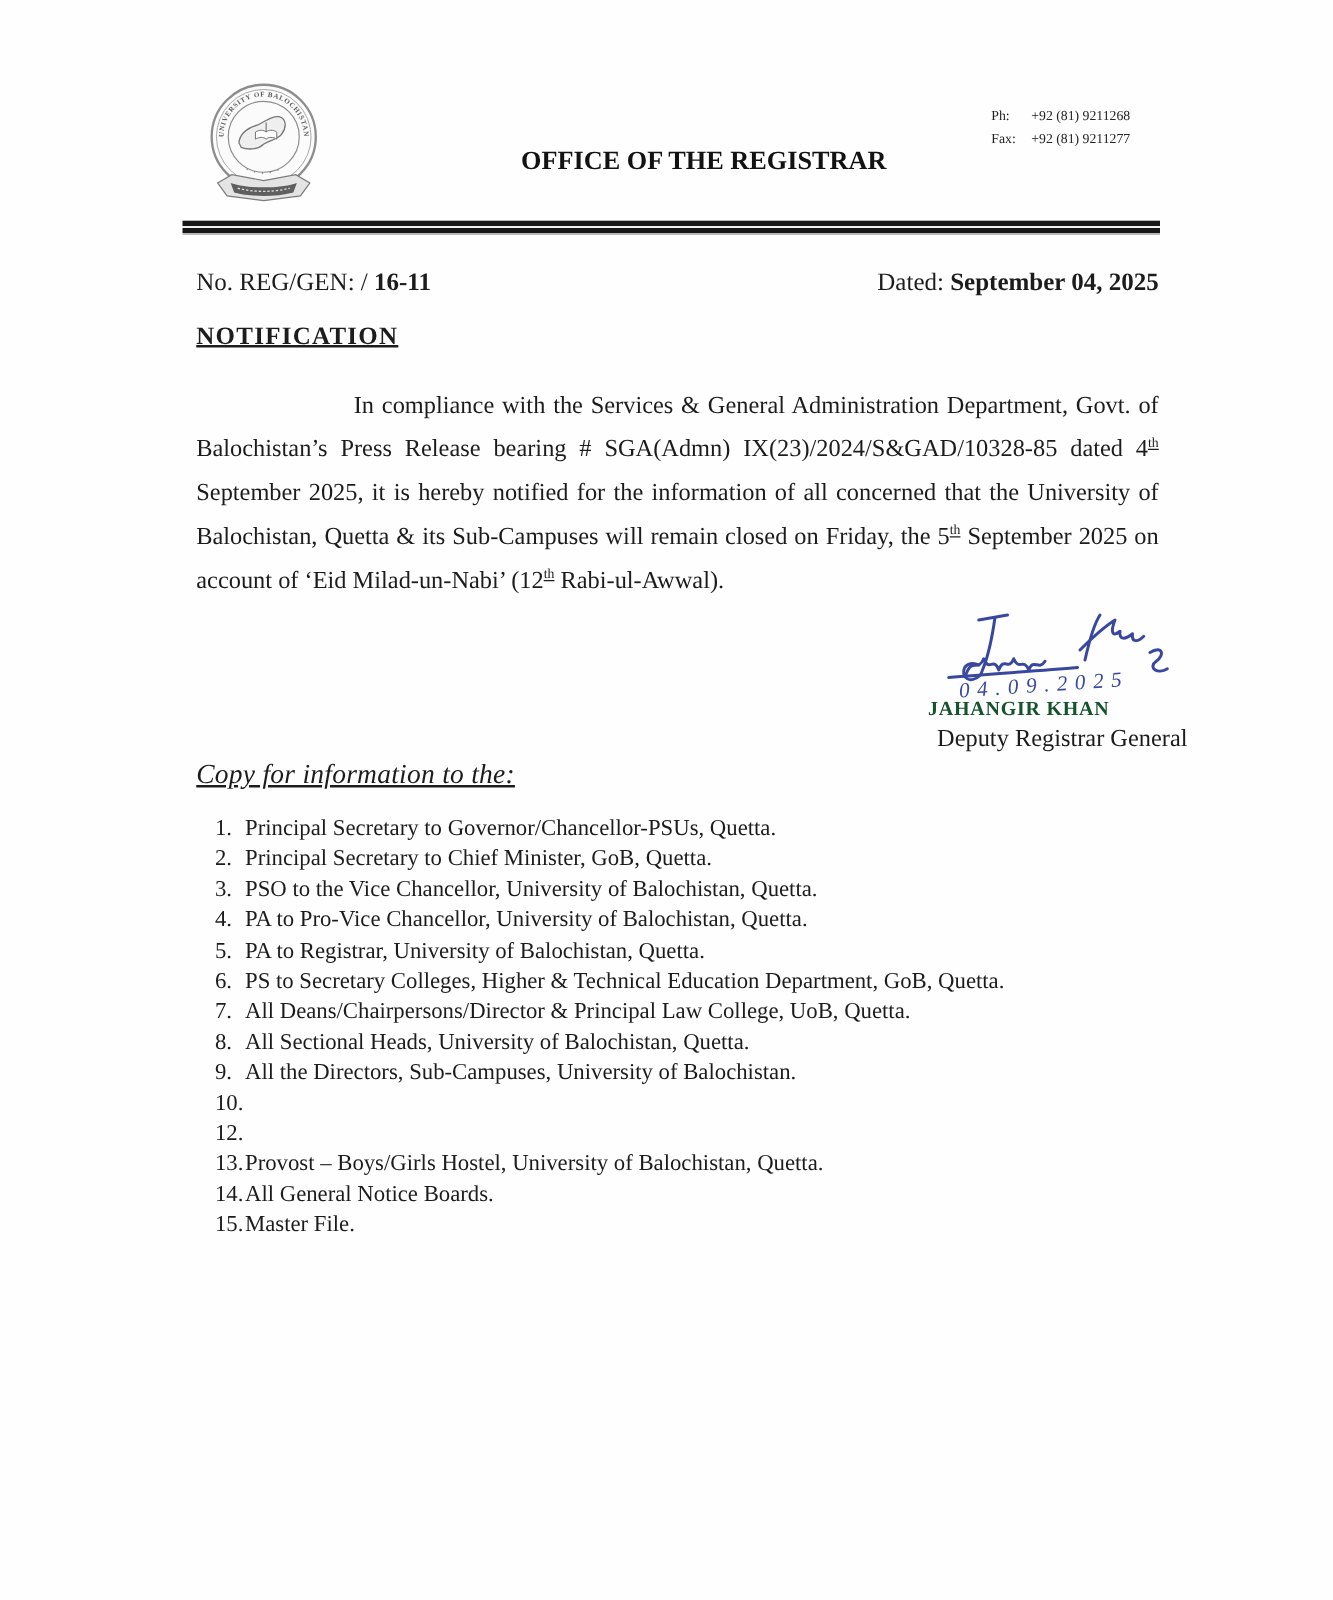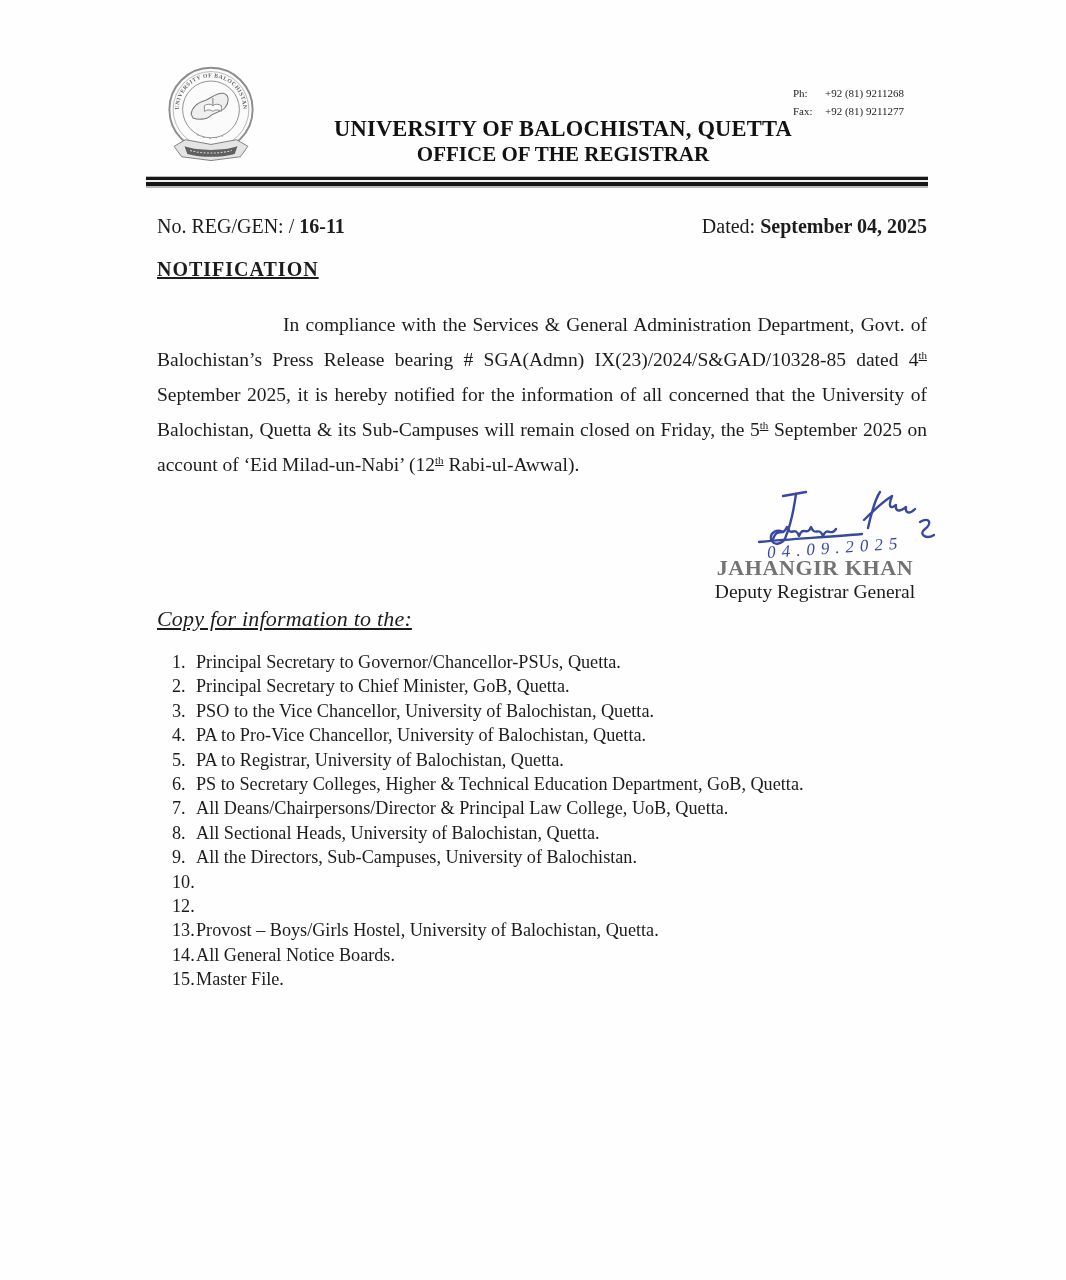--- a/index.html
+++ b/index.html
@@ -56,22 +56,22 @@
     font-size:19.5px; line-height:35px;
     text-align:justify; text-indent:126px;
   }
   .sup { vertical-align:super; font-size:11px; line-height:0;text-decoration:underline; }
   
   #signature-svg { position:absolute; left:743px; top:484px; }
   #signature-block {
     position:absolute; left:680px; top:556px; width:270px;
     text-align:center;
   }
-  #signer-name { font-size:22px; font-weight:bold; letter-spacing:0.6px; line-height:24px; color:#737373;text-align:center; }
-  #signer-title { font-size:19.5px; line-height:23px; }
+  #signer-name { font-size:16px; font-weight:bold; letter-spacing:0.6px; line-height:24px; color:#14532d;text-align:center; }
+  #signer-title { font-size:19.5px; line-height:23px;text-align:right; }
   
   #cc-heading {
     position:absolute; left:157px; top:606px;
     font-size:22px; font-style:italic; text-decoration:underline;
     letter-spacing:0.2px;
   }
   #cc-list {
     position:absolute; left:172px; top:650px;
     font-size:18.2px; line-height:24.4px;
   }
@@ -111,21 +111,20 @@
       <span class="contact-label">Ph:</span>
       <span>+92 (81) 9211268</span>
     </div>
     <div class="contact-row">
       <span class="contact-label">Fax:</span>
       <span>+92 (81) 9211277</span>
     </div>
   </div>
 
   <div id="title-block">
-    <div id="title-university">UNIVERSITY OF BALOCHISTAN, QUETTA</div>
     <div id="title-office">OFFICE OF THE REGISTRAR</div>
   </div>
 
   <div id="rule"></div>
 
   <div id="ref-row">
     <div>
       <span>No. REG/GEN: /</span>
       <span class="bold-underline">16-11</span>
     </div>

